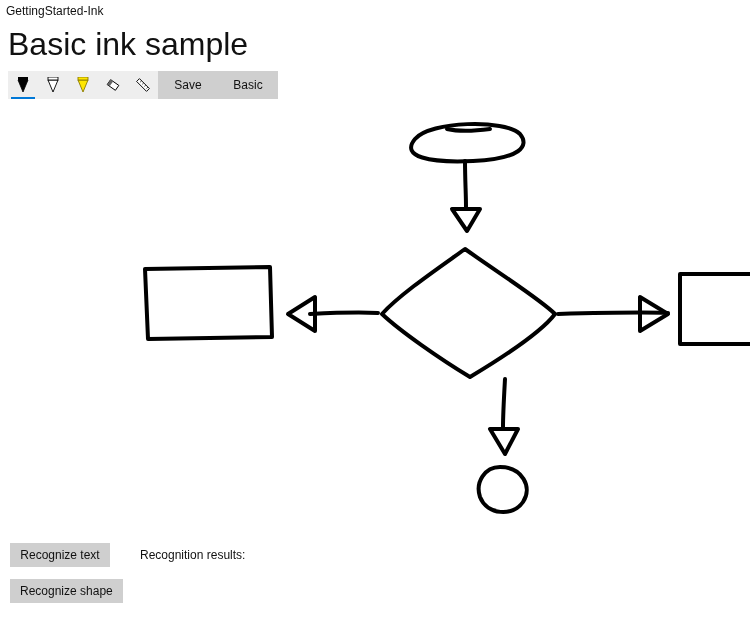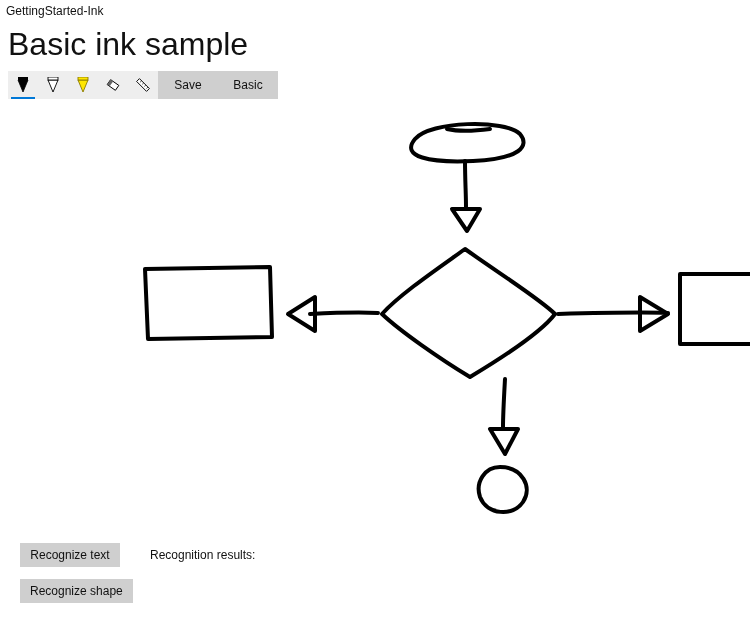--- a/index.html
+++ b/index.html
@@ -52,21 +52,21 @@
     background: #cfcfcf;
     border: none;
     font-size: 12px;
     font-family: inherit;
     cursor: pointer;
     height: 28px;
     padding: 0 10px;
     min-width: 60px;
     color: #111;
   }
-  .btn.small { min-width: 100px; height: 24px; text-align: center; margin-left: 10px; }
+  .btn.small { min-width: 100px; height: 24px; text-align: center; }
   .canvas-area {
     position: relative;
     width: 100%;
     height: 440px;
   }
   .bottom-area {
     padding: 4px 10px;
     display: flex;
     flex-direction: column;
     gap: 12px;

